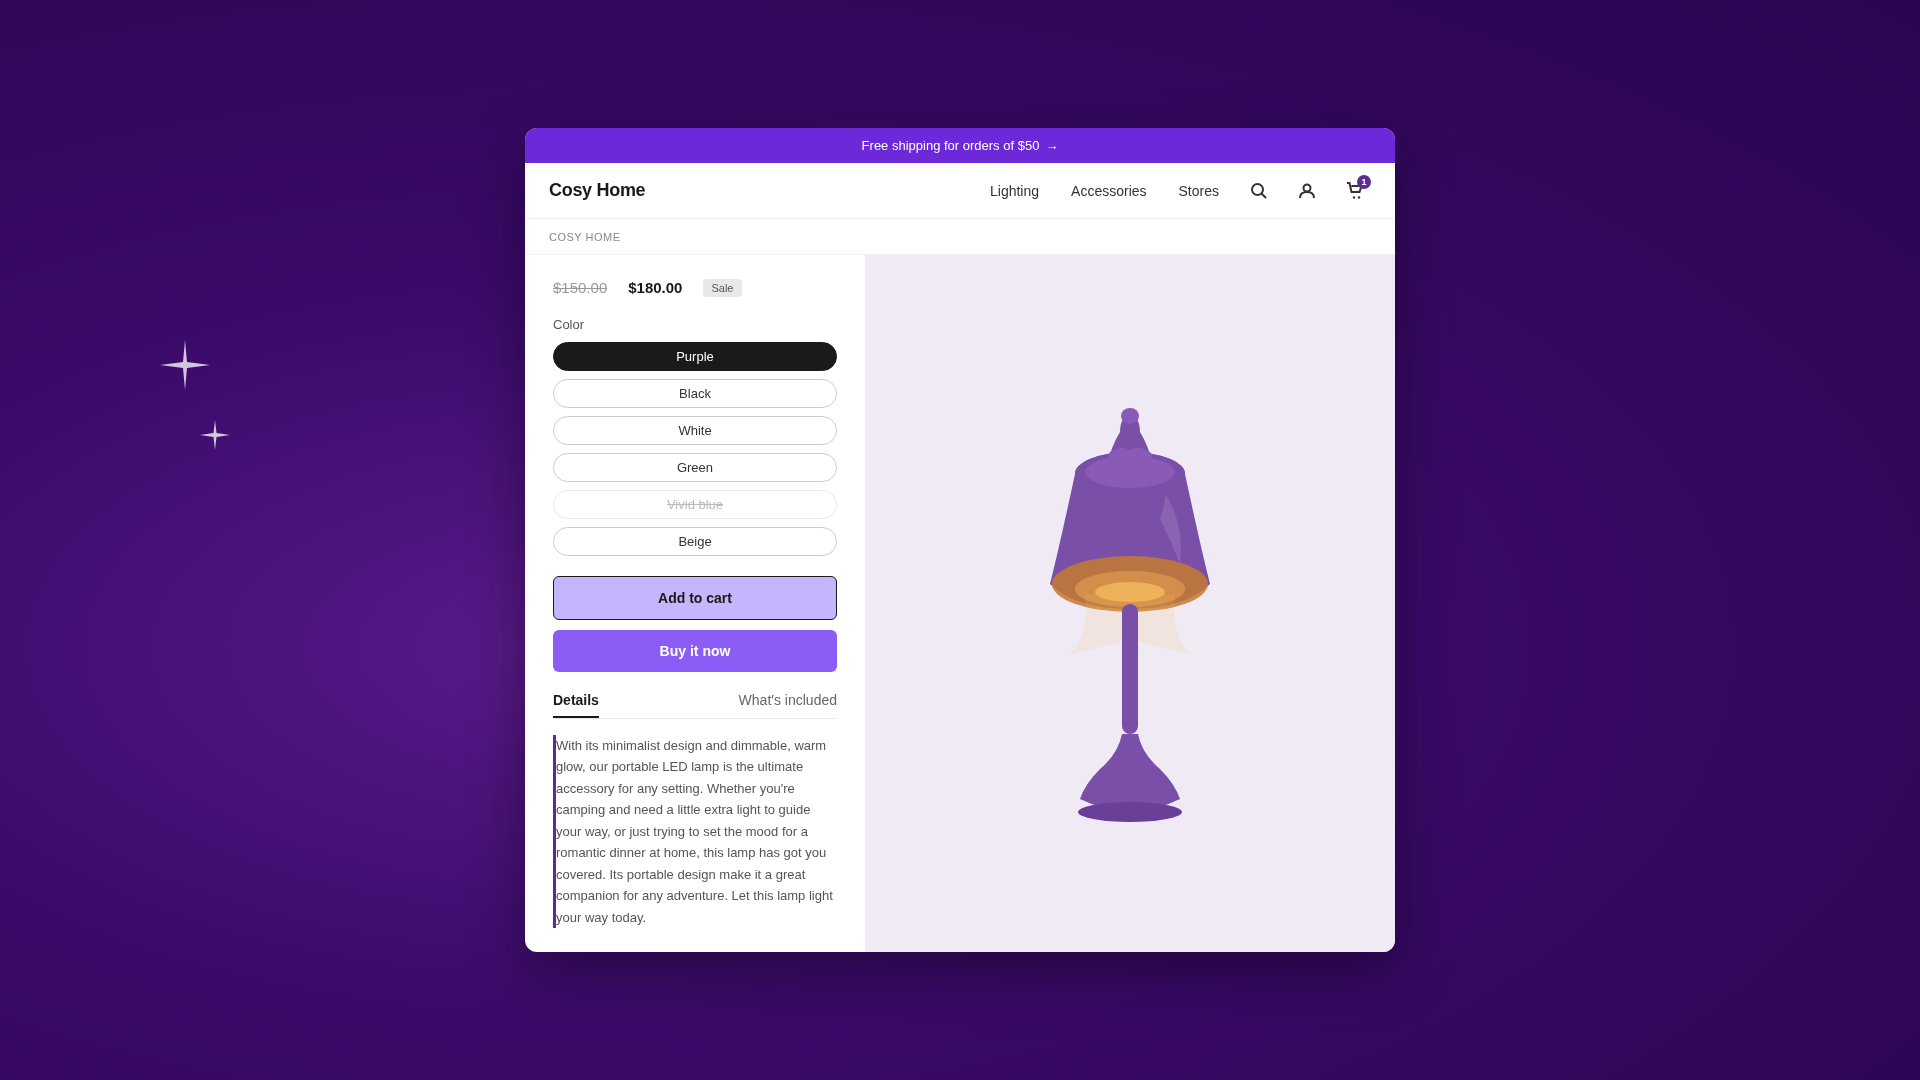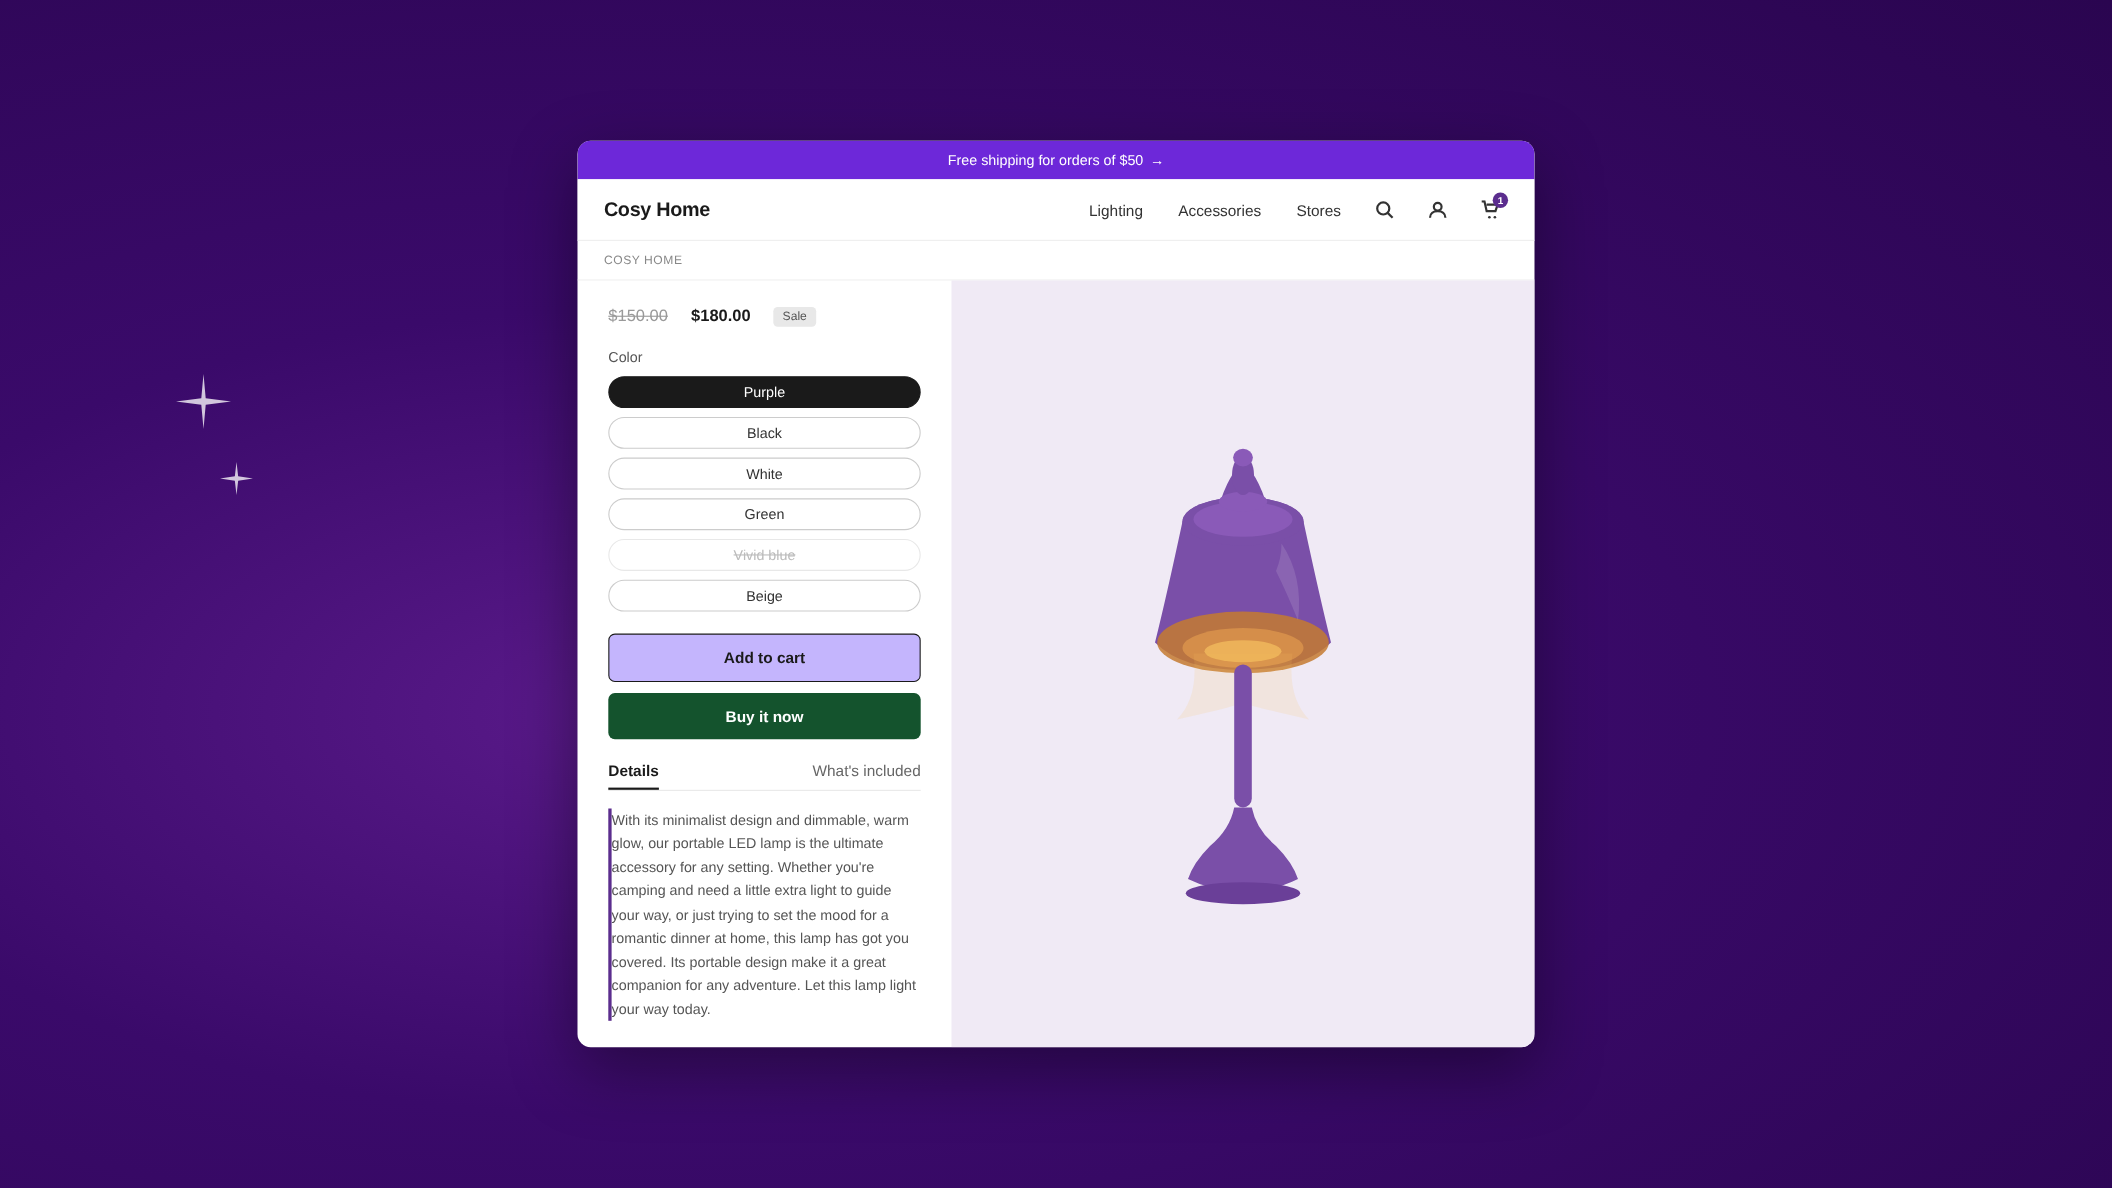--- a/index.html
+++ b/index.html
@@ -219,21 +219,21 @@
       font-size: 14px;
       font-weight: 600;
       border-radius: 6px;
       cursor: pointer;
       margin-bottom: 10px;
     }
     .btn-buy-now {
       width: 100%;
       padding: 13px;
       border: none;
-      background: #14532d;
+      background: #8b5cf6;
       color: white;
       font-size: 14px;
       font-weight: 600;
       border-radius: 6px;
       cursor: pointer;
       margin-bottom: 20px;
     }
 
     
     .tabs {

